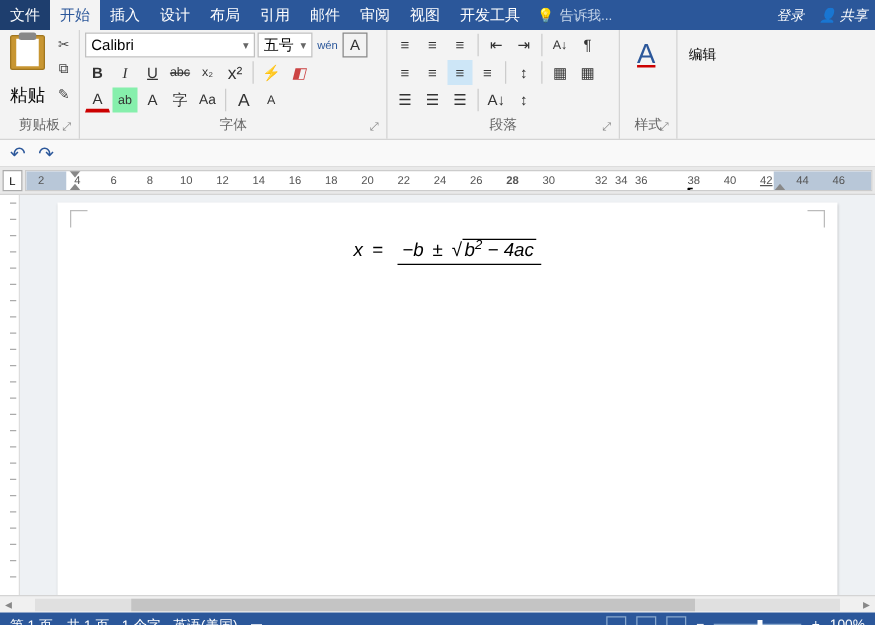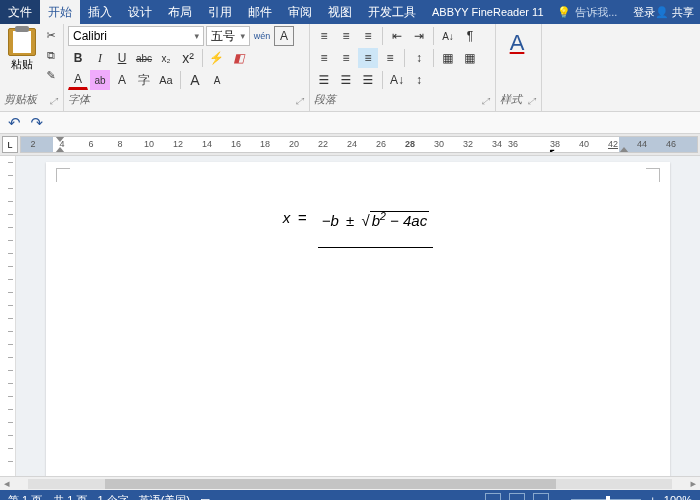--- a/index.html
+++ b/index.html
@@ -3,24 +3,24 @@
 <meta charset="utf-8">
 <style>
 * { margin: 0; padding: 0; box-sizing: border-box; font-family: "Microsoft YaHei", sans-serif; }
 body { width: 700px; height: 500px; background: #fff; overflow: hidden; font-size: 11px; }
 .titlebar { background: #2b579a; color: #fff; height: 24px; display: flex; align-items: center; }
 .tab { padding: 0 8px; height: 24px; display: flex; align-items: center; cursor: pointer; font-size: 12px; }
 .tab.file { background: #1e3e6e; }
 .tab.active { background: #f3f3f3; color: #2b579a; }
 .tab.addin { font-size: 11px; }
 .tellme { color: #c5d5ea; margin-left: 6px; display: flex; align-items: center; gap: 4px; font-size: 11px; }
-.titlebar-right { margin-left: auto; display: flex; align-items: center; padding-right: 6px; gap: 0; }
+.titlebar-right { margin-left: auto; display: flex; align-items: center; padding-right: 6px; gap: 12px; font-style: italic; }
 .ribbon { background: #f3f3f3; height: 88px; display: flex; border-bottom: 1px solid #d4d4d4; }
 .group { border-right: 1px solid #d4d4d4; padding: 2px 4px; display: flex; flex-direction: column; justify-content: space-between; }
-.group-label { font-size: 11px; color: #666; padding-bottom: 2px; position: relative; font-style: italic; }
+.group-label { text-align: center; font-size: 11px; color: #666; padding-bottom: 2px; position: relative; }
 .launcher { position: absolute; right: 2px; bottom: 2px; font-size: 9px; color: #888; }
 .paste-btn { display: flex; flex-direction: column; align-items: center; padding: 2px 4px; }
 .paste-icon { width: 28px; height: 28px; background: linear-gradient(#fff,#fff) center/18px 22px no-repeat, #c89632; border: 1px solid #a0761f; border-radius: 2px; position: relative; }
 .paste-icon::after { content: ""; position: absolute; top: -3px; left: 6px; width: 14px; height: 6px; background: #888; border-radius: 2px; }
 .mini-btn { width: 18px; height: 18px; display: inline-flex; align-items: center; justify-content: center; color: #444; font-size: 11px; }
 .mini-col { display: flex; flex-direction: column; gap: 2px; margin-left: 2px; }
 .font-row { display: flex; align-items: center; gap: 2px; margin-bottom: 2px; }
 .combo { background: #fff; border: 1px solid #c0c0c0; height: 20px; display: flex; align-items: center; padding: 0 4px; font-size: 12px; }
 .combo .arr { margin-left: auto; color: #666; font-size: 9px; }
 .btnrow { display: flex; gap: 2px; align-items: center; }
@@ -43,21 +43,21 @@
 .vruler { width: 16px; background: #fff; border-right: 1px solid #ddd; position: relative; }
 .vruler .vt { position: absolute; left: 8px; width: 5px; height: 1px; background: #aaa; }
 .page-wrap { flex: 1; background: #eef1f4; overflow: auto; position: relative; }
 .page { background: #fff; margin: 6px 30px 20px 30px; min-height: 360px; box-shadow: 0 1px 2px rgba(0,0,0,0.2); position: relative; padding-top: 28px; }
 .corner { position: absolute; width: 14px; height: 14px; border-color: #bbb; border-style: solid; border-width: 0; }
 .corner.tl { top: 6px; left: 10px; border-top-width: 1px; border-left-width: 1px; }
 .corner.tr { top: 6px; right: 10px; border-top-width: 1px; border-right-width: 1px; }
 .equation { text-align: center; font-family: Cambria, serif; font-size: 15px; font-style: italic; }
 .equation .radicand { border-top: 1px solid #000; padding: 0 2px; }
 .frac { display: inline-block; vertical-align: middle; text-align: center; margin-left: 4px; }
-.frac .num { border-bottom: 1px solid #000; padding: 0 4px 18px; margin-top: 20px; }
+.frac .num { border-bottom: 1px solid #000; padding: 0 4px 2px; }
 .frac .den { padding-top: 2px; }
 .cursor { position: absolute; left: 527px; top: 8px; font-size: 14px; color: #000; }
 .hscroll { height: 14px; background: #f0f0f0; border-top: 1px solid #d4d4d4; display: flex; align-items: center; }
 .hscroll .track { flex: 1; margin: 0 14px; height: 10px; background: #e0e0e0; position: relative; }
 .hscroll .thumb { position: absolute; left: 12%; width: 70%; top: 0; bottom: 0; background: #c4c4c4; }
 .status { height: 20px; background: #2b579a; color: #fff; display: flex; align-items: center; padding: 0 8px; gap: 10px; font-size: 11px; }
 .status .right { margin-left: auto; display: flex; align-items: center; gap: 8px; }
 .viewbtn { width: 16px; height: 14px; border: 1px solid #89a9ce; display: inline-block; }
 .zoom-slider { width: 70px; height: 3px; background: #89a9ce; position: relative; }
 .zoom-slider::after { content: ""; position: absolute; left: 50%; top: -3px; width: 4px; height: 9px; background: #fff; }
@@ -70,37 +70,36 @@
   <div class="tab file">文件</div>
   <div class="tab active">开始</div>
   <div class="tab">插入</div>
   <div class="tab">设计</div>
   <div class="tab">布局</div>
   <div class="tab">引用</div>
   <div class="tab">邮件</div>
   <div class="tab">审阅</div>
   <div class="tab">视图</div>
   <div class="tab">开发工具</div>
-  <div class="tab addin">ABBYY FineReader 11</div>
   <div class="tellme">
       <span>💡</span>
       <span>告诉我...</span>
     </div>
   <div class="titlebar-right">
     <span>登录</span>
     <span><span>👤</span> <span>共享</span></span>
   </div>
 </div>
 
 <div class="ribbon">
   <div class="group" style="width:64px">
     <div style="display:flex">
       <div class="paste-btn">
         <div class="paste-icon"></div>
-        <span style="font-size:11px;margin-top:1px">粘贴</span>
+        <span style="font-size:14px;margin-top:12px">粘贴</span>
       </div>
       <div class="mini-col">
         <span class="mini-btn">✂</span>
         <span class="mini-btn">⧉</span>
         <span class="mini-btn">✎</span>
       </div>
     </div>
     <div class="group-label"><span>剪贴板</span><span class="launcher">⤢</span></div>
   </div>
 
@@ -124,21 +123,21 @@
         <span class="ico" style="text-decoration:underline">U</span>
         <span class="ico" style="text-decoration:line-through;font-size:10px">abc</span>
         <span class="ico" style="font-size:10px">x₂</span>
         <span class="ico" style="font-size:14px">x²</span>
         <span class="sep"></span>
         <span class="ico" style="color:#d04;font-family:serif">⚡</span>
         <span class="ico" style="color:#c44;font-style:italic">◧</span>
       </div>
       <div class="btnrow" style="margin-top:2px">
         <span class="ico" style="border-bottom:3px solid #c00">A</span>
-        <span class="ico" style="background:#f0abfc;font-size:10px">ab</span>
+        <span class="ico" style="background:#86efac;font-size:10px">ab</span>
         <span class="ico">A</span>
         <span class="ico">字</span>
         <span class="ico" style="font-size:11px">Aa</span>
         <span class="sep"></span>
         <span class="ico" style="font-size:14px">A</span>
         <span class="ico" style="font-size:10px">A</span>
       </div>
     </div>
     <div class="group-label"><span>字体</span><span class="launcher">⤢</span></div>
   </div>
@@ -179,20 +178,24 @@
     <div class="group-label"><span>段落</span><span class="launcher">⤢</span></div>
   </div>
 
   <div class="group" style="width:46px">
     <div class="style-a">
         <span style="text-decoration:underline;text-decoration-color:#c00">A</span>
       </div>
     <div class="group-label"><span>样式</span><span class="launcher">⤢</span></div>
   </div>
 
+  <div class="group" style="width:40px;border-right:none">
+    <div style="text-align:center;padding-top:10px;font-size:11px">编辑</div>
+    <div class="group-label"></div>
+  </div>
 </div>
 
 <div class="rulerbar">
   <span style="color:#2b579a;font-size:15px">↶</span>
   <span style="color:#2b579a;font-size:15px">↷</span>
 </div>
 
 <div class="ruler-area">
   <div class="vruler-toggle">L</div>
   <div class="hruler">
@@ -207,21 +210,21 @@
         <span class="tick" style="left: 157px;">12</span>
         <span class="tick" style="left: 186px;">14</span>
         <span class="tick" style="left: 215px;">16</span>
         <span class="tick" style="left: 244px;">18</span>
         <span class="tick" style="left: 273px;">20</span>
         <span class="tick" style="left: 302px;">22</span>
         <span class="tick" style="left: 331px;">24</span>
         <span class="tick" style="left: 360px;">26</span>
         <span class="tick" style="left: 389px; font-weight: bold;">28</span>
         <span class="tick" style="left: 418px;">30</span>
-        <span class="tick" style="left: 447px;">32</span>
+        <span class="tick" style="left: 460px;">32</span>
         <span class="tick" style="left: 476px;">34</span>
         <span class="tick" style="left: 492px;">36</span>
         <span class="tick" style="left: 534px;">38</span>
         <span class="tick" style="left: 563px;">40</span>
         <span class="tick" style="left: 592px; text-decoration: underline;">42</span>
         <span class="tick" style="left: 621px;">44</span>
         <span class="tick" style="left: 650px;">46</span>
       </div>
     <div class="indent top" style="left:34px"></div>
     <div class="indent bot" style="left:34px"></div>

